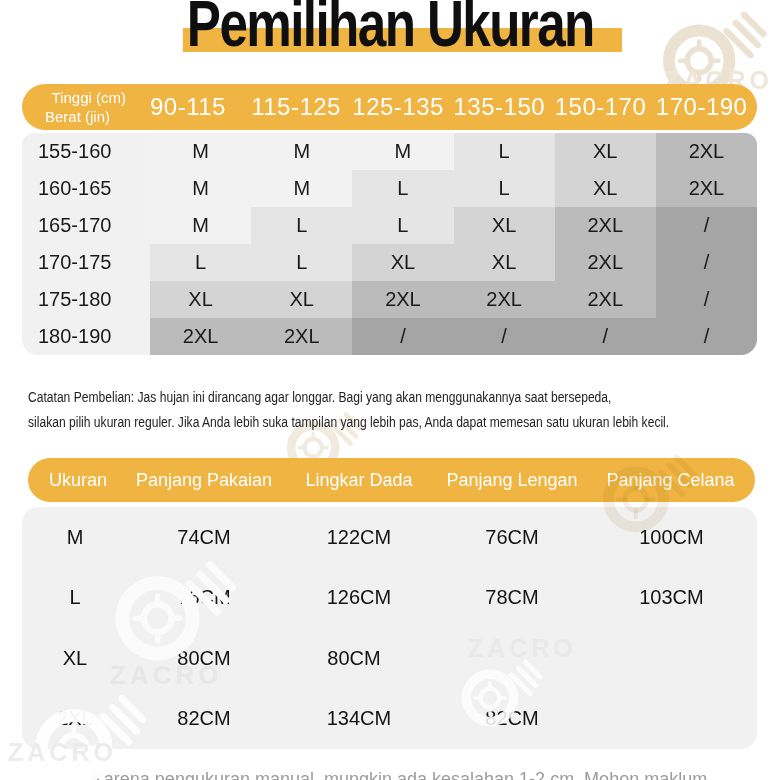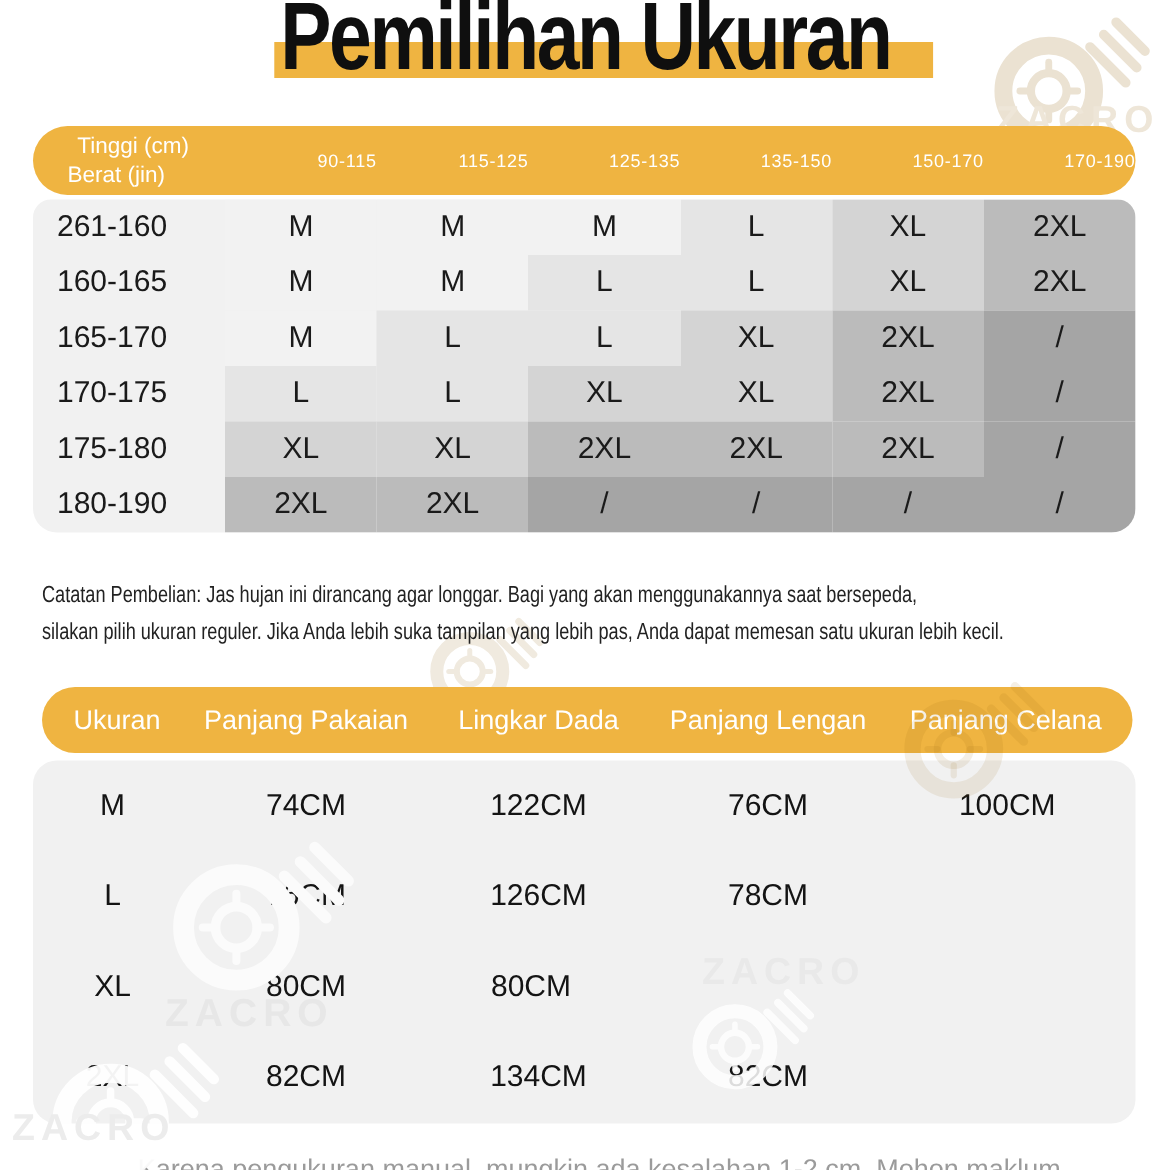--- a/index.html
+++ b/index.html
@@ -17,21 +17,21 @@
   .title-hl{position:absolute;left:-5px;right:-35px;top:36px;height:24px;background:var(--accent,#EFB441);}
   .title-text{position:relative;}
   
   .matrix-head{
     position:absolute;left:22px;top:84px;width:735px;height:46px;
     background:var(--accent,#EFB441);border-radius:23px;display:flex;align-items:center;color:#fff;
   }
   .corner{width:128px;height:100%;position:relative;font-size:15px;flex:none;}
   .corner-top{position:absolute;top:5px;right:24px;}
   .corner-bottom{position:absolute;bottom:5px;left:23px;}
-  .hcol{flex:1;text-align:right;font-size:12px;letter-spacing:0.5px;}
+  .hcol{flex:1;text-align:left;font-size:24px;letter-spacing:0.5px;}
   .matrix-body{
     position:absolute;left:22px;top:133px;width:735px;height:222px;
     background:#F1F1F1;border-radius:12px 12px 16px 16px;overflow:hidden;
   }
   .mrow{display:flex;height:37px;}
   .mlabel{
     width:128px;flex:none;display:flex;align-items:center;
     padding-left:16px;box-sizing:border-box;font-size:20px;color:#1a1a1a;
   }
   .mcell{flex:1;display:flex;align-items:center;justify-content:center;font-size:20px;color:#1a1a1a;}
@@ -131,21 +131,21 @@
       </div>
       <div class="hcol">90-115</div>
       <div class="hcol">115-125</div>
       <div class="hcol">125-135</div>
       <div class="hcol">135-150</div>
       <div class="hcol">150-170</div>
       <div class="hcol">170-190</div>
     </div>
     <div class="matrix-body">
       <div class="mrow">
-        <div class="mlabel">261-160</div>
+        <div class="mlabel">155-160</div>
         <div class="mcell" style="background: rgb(242, 242, 242);">M</div>
         <div class="mcell" style="background: rgb(242, 242, 242);">M</div>
         <div class="mcell" style="background: rgb(242, 242, 242);">M</div>
         <div class="mcell" style="background: rgb(229, 229, 229);">L</div>
         <div class="mcell" style="background: rgb(212, 212, 212);">XL</div>
         <div class="mcell" style="background: rgb(187, 187, 187);">2XL</div>
       </div>
       <div class="mrow">
         <div class="mlabel">160-165</div>
         <div class="mcell" style="background: rgb(242, 242, 242);">M</div>
@@ -213,20 +213,21 @@
         <div class="mb-cell b1">74CM</div>
         <div class="mb-cell b2">122CM</div>
         <div class="mb-cell b3">76CM</div>
         <div class="mb-cell b4">100CM</div>
       </div>
       <div class="meas-row">
         <div class="mb-cell b0">L</div>
         <div class="mb-cell b1">76CM</div>
         <div class="mb-cell b2">126CM</div>
         <div class="mb-cell b3">78CM</div>
+        <div class="mb-cell b4">103CM</div>
       </div>
       <div class="meas-row">
         <div class="mb-cell b0">XL</div>
         <div class="mb-cell b1">80CM</div>
         <div class="mb-cell b3">80CM</div>
       </div>
       <div class="meas-row">
         <div class="mb-cell b0">2XL</div>
         <div class="mb-cell b1">82CM</div>
         <div class="mb-cell b2">134CM</div>

